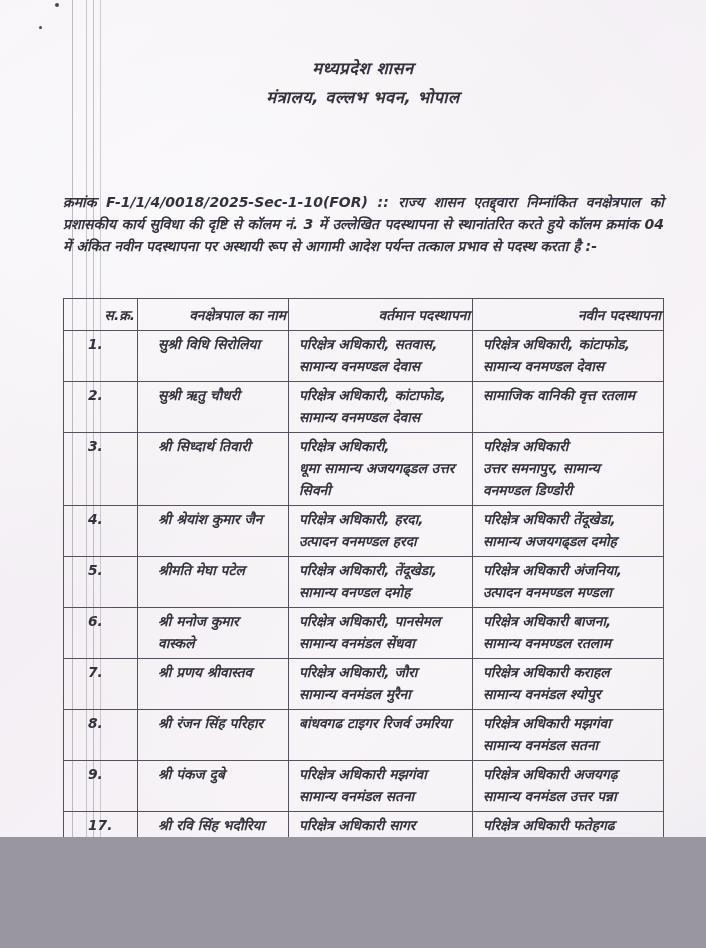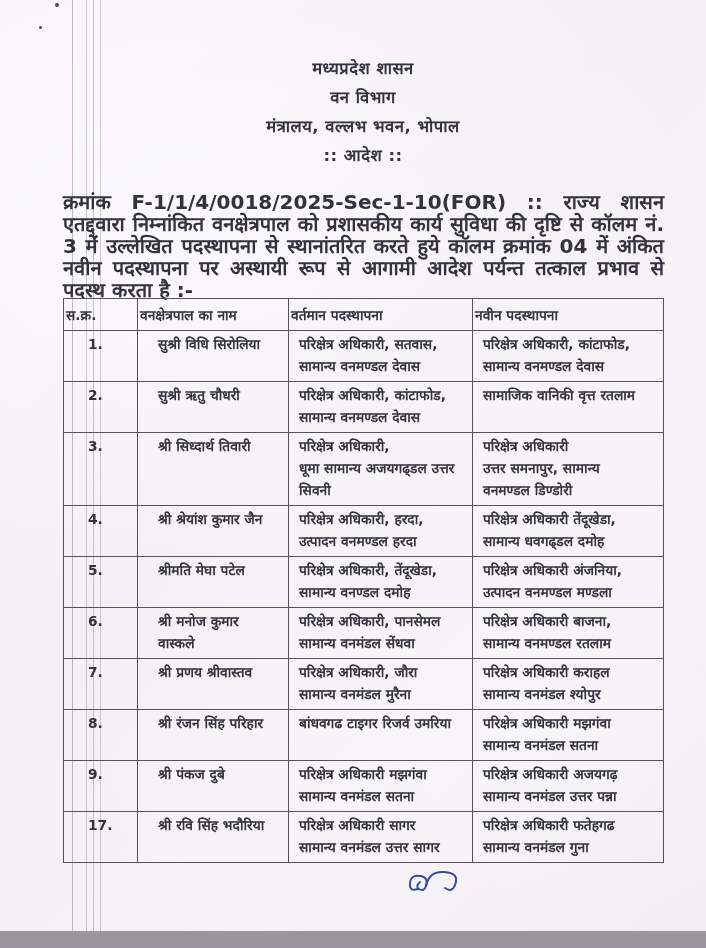--- a/index.html
+++ b/index.html
@@ -1,59 +1,60 @@
 <!DOCTYPE html>
 <html><head>
 <meta charset="utf-8">
 <style>
   html,body{margin:0;padding:0;background:#9a96a0;}
   .page{
     position:relative;
-    width:706px;height:931px;
+    width:706px;height:837px;
     margin:0 auto;
     overflow:hidden;
     background:
       radial-gradient(ellipse 900px 600px at 30% 25%, rgba(255,255,255,0.55), rgba(255,255,255,0) 70%),
       radial-gradient(ellipse 700px 500px at 75% 80%, rgba(255,255,255,0.35), rgba(255,255,255,0) 70%),
       linear-gradient(135deg,#f7f4f8 0%, #f3eff4 40%, #f6f2f6 70%, #efebf1 100%);
     font-family:"DejaVu Sans", sans-serif;
     color:#34333d;
+    font-style:italic;
   }
   
   .vline{position:absolute;top:0;bottom:0;width:1px;background:rgba(95,90,105,0.38);}
   .vl1{left:72px;}
   .vl2{left:86px;opacity:.8;}
   .vl3{left:93px;opacity:.9;}
   .vl4{left:100px;opacity:.7;}
   .bottom-edge{position:absolute;left:88px;right:42px;top:933px;height:1px;background:rgba(110,105,120,0.30);}
   .dot{position:absolute;border-radius:50%;background:#4a4852;}
   .dot1{left:55px;top:3px;width:4px;height:4px;}
   .dot2{left:39px;top:26px;width:3px;height:3px;}
 
   .header{position:absolute;top:54px;left:63px;width:600px;text-align:center;font-weight:bold;}
   .h-line{font-size:16.5px;line-height:29px;letter-spacing:0.5px;}
 
   .dateline{position:absolute;top:166px;right:44px;font-weight:bold;font-size:15px;}
 
   .order-para{
     position:absolute;top:191px;left:63px;width:601px;
-    font-weight:600;font-size:20px;line-height:22px;text-align:justify;
+    font-weight:600;font-size:14px;line-height:22px;text-align:justify;
   }
 
   table.transfer{
     position:absolute;top:298px;left:63px;width:600px;
     border-collapse:collapse;table-layout:fixed;
   }
   table.transfer th, table.transfer td{
     border:1.4px solid #56515c;
     font-size:13.8px;
     vertical-align:top;
   }
   table.transfer th{
-    font-weight:bold;text-align:left;height:27px;vertical-align:middle;padding:2px 2px;
+    font-weight:bold;text-align:right;height:27px;vertical-align:middle;padding:2px 2px;
   }
   tr.numrow td{
     text-align:center;height:20px;vertical-align:middle;font-weight:600;padding:0 2px;
   }
   tbody.rows td{
     white-space:pre-line;
     line-height:22px;
     padding:2px 6px 4px 8px;
     font-weight:600;
   }
@@ -72,23 +73,21 @@
   <div class="vline vl1"></div>
   <div class="vline vl2"></div>
   <div class="vline vl3"></div>
   <div class="vline vl4"></div>
   <div class="bottom-edge"></div>
   <div class="dot dot1"></div>
   <div class="dot dot2"></div>
 
   <div class="header">
     <div class="h-line">मध्यप्रदेश शासन</div>
-    <div class="h-line">वन विभाग</div>
     <div class="h-line">मंत्रालय,  वल्लभ भवन, भोपाल</div>
-    <div class="h-line">:: आदेश ::</div>
   </div>
 
 
   <div class="order-para">क्रमांक F-1/1/4/0018/2025-Sec-1-10(FOR)  :: राज्य शासन एतद्द्वारा निम्नांकित वनक्षेत्रपाल को प्रशासकीय कार्य सुविधा की दृष्टि से कॉलम नं. 3 में उल्लेखित पदस्थापना से स्थानांतरित करते हुये कॉलम क्रमांक 04 में अंकित नवीन पदस्थापना पर अस्थायी रूप से आगामी आदेश पर्यन्त तत्काल प्रभाव से पदस्थ करता है :-</div>
 
   <table class="transfer">
     <colgroup>
       <col style="width:74px">
         <col style="width:151px">
         <col style="width:184px">
@@ -127,21 +126,21 @@
           <td>परिक्षेत्र अधिकारी
 उत्तर समनापुर, सामान्य
 वनमण्डल डिण्डोरी</td>
         </tr>
         <tr>
           <td>4.</td>
           <td>श्री श्रेयांश कुमार जैन</td>
           <td>परिक्षेत्र अधिकारी, हरदा,
 उत्पादन वनमण्डल हरदा</td>
           <td>परिक्षेत्र अधिकारी तेंदूखेडा,
-सामान्य धवगढ्डल दमोह</td>
+सामान्य अजयगढ्डल दमोह</td>
         </tr>
         <tr>
           <td>5.</td>
           <td>श्रीमति मेघा पटेल</td>
           <td>परिक्षेत्र अधिकारी, तेंदूखेडा,
 सामान्य वनण्डल दमोह</td>
           <td>परिक्षेत्र अधिकारी अंजनिया,
 उत्पादन वनमण्डल मण्डला</td>
         </tr>
         <tr>

